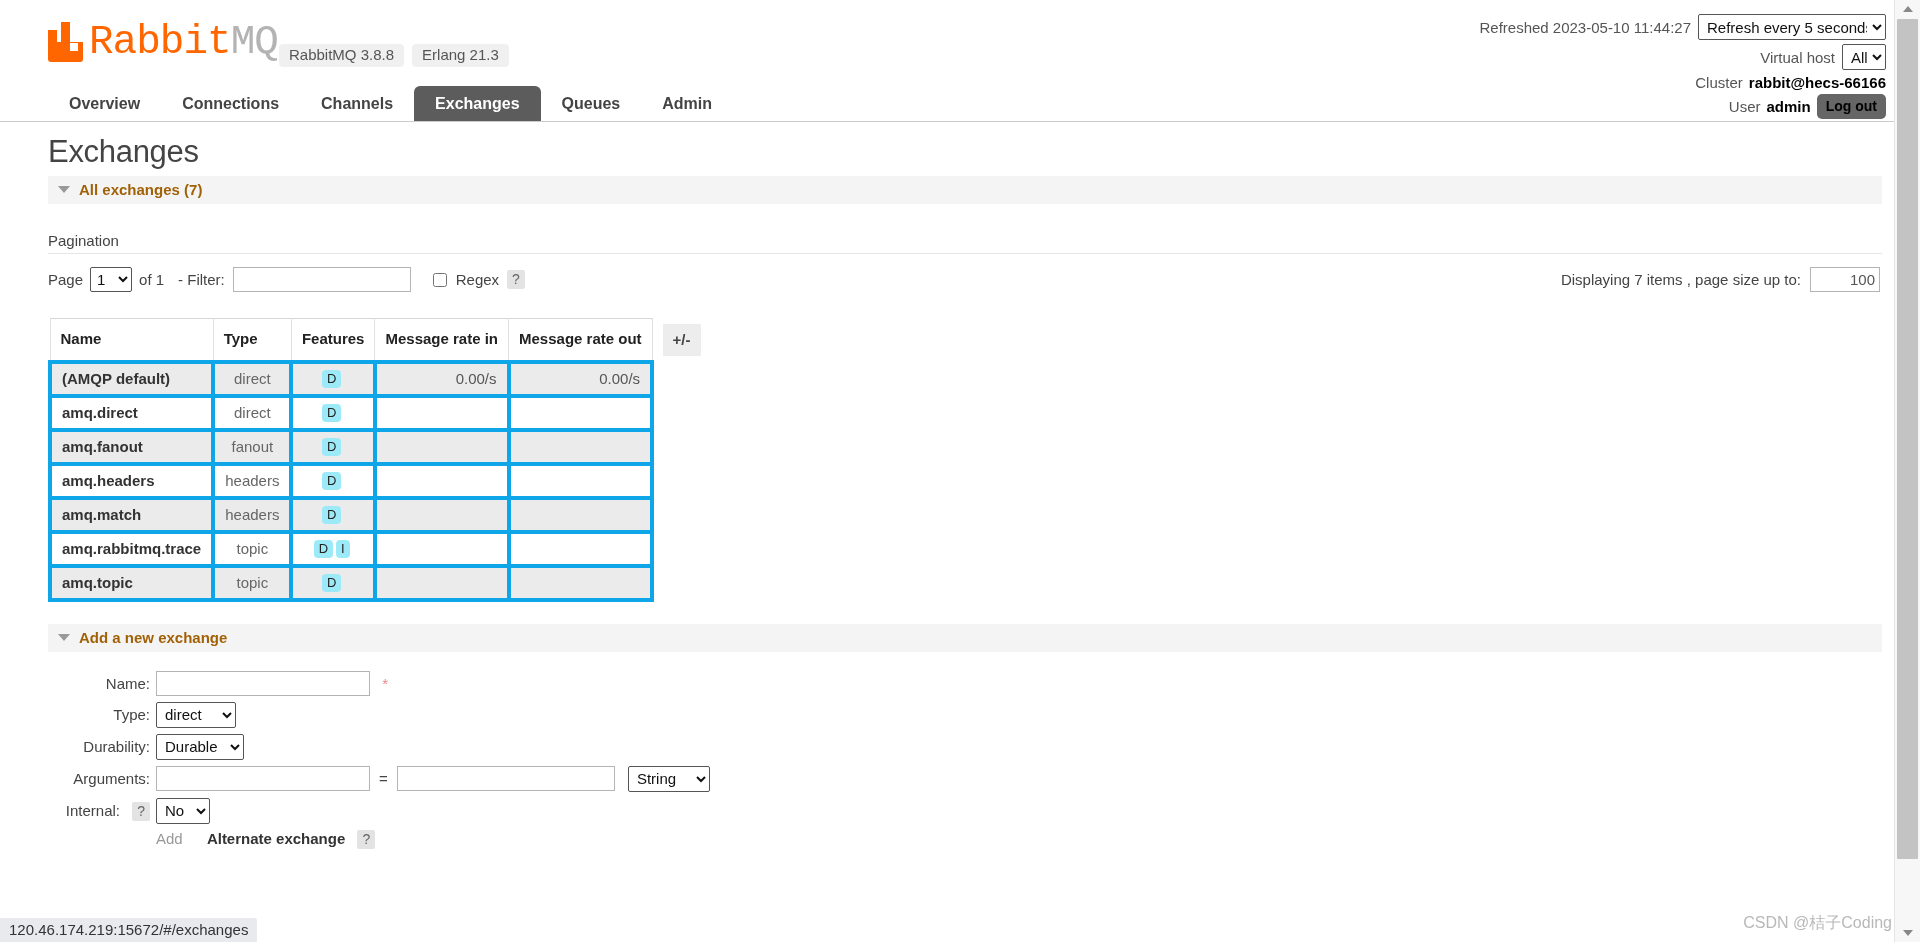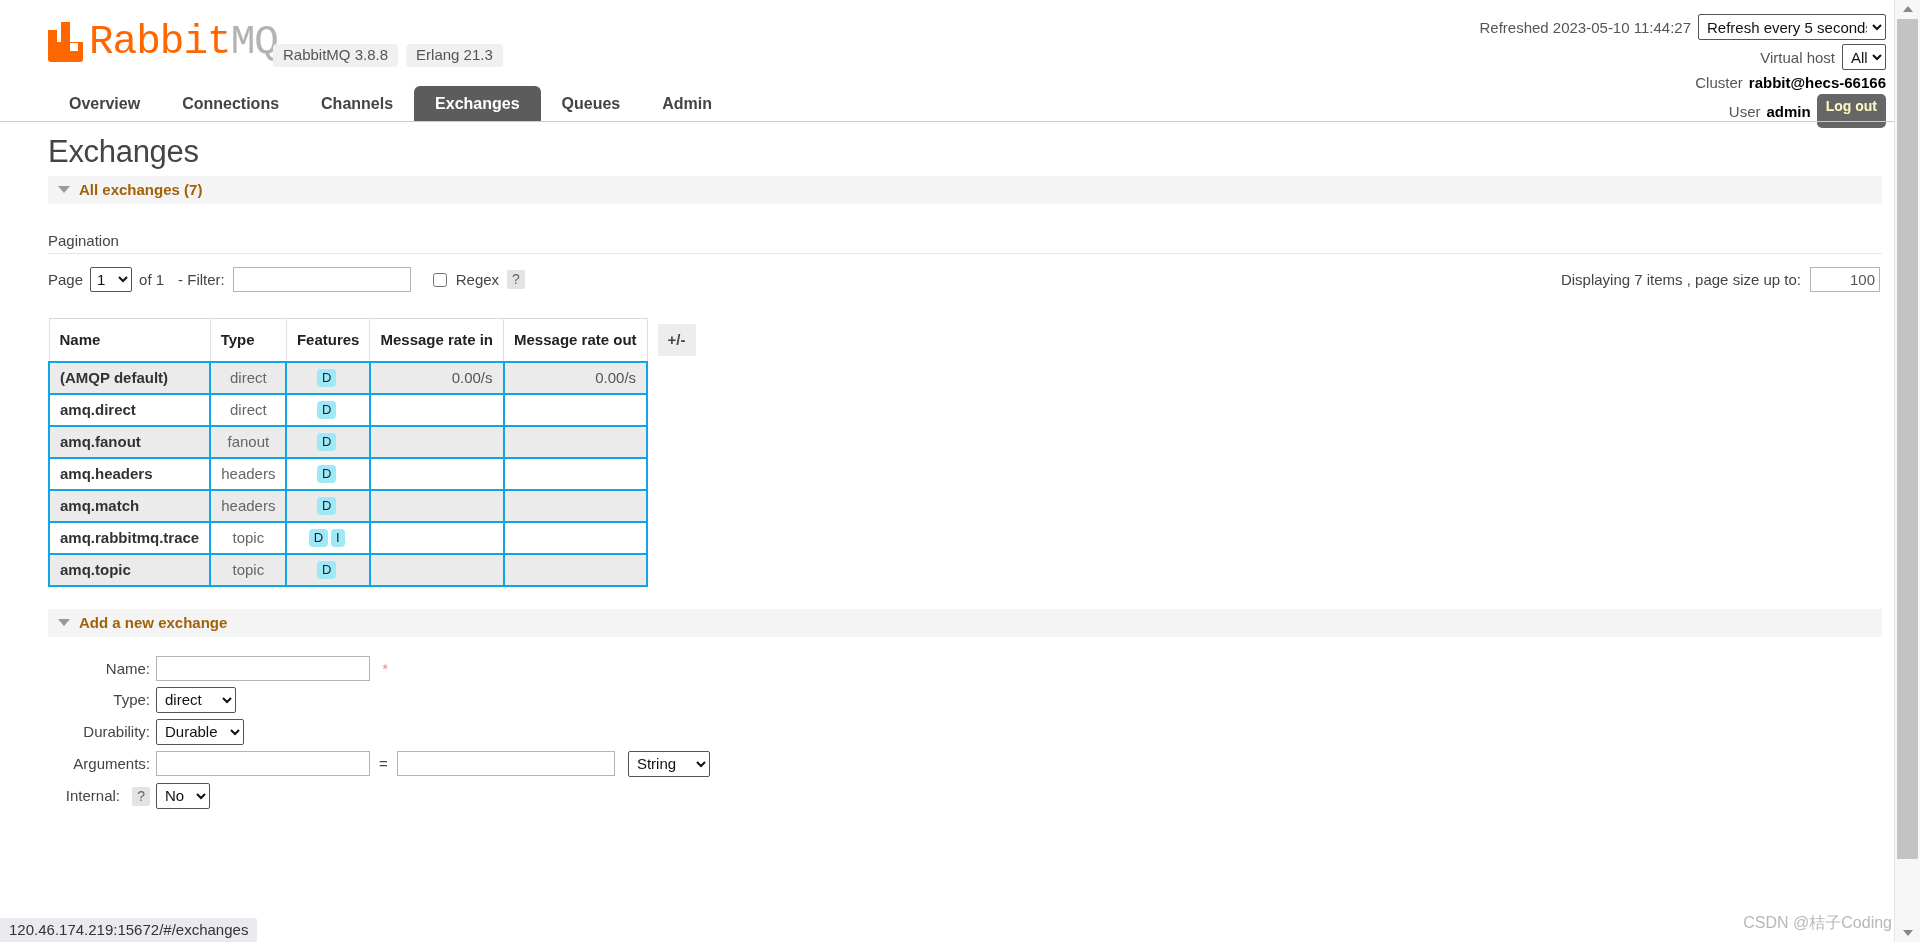--- a/index.html
+++ b/index.html
@@ -66,21 +66,21 @@
   .logo-text .mq  { color: #b3b3b3; }
   .logo-tm {
     color: #b3b3b3;
     font-size: 13px;
     margin-left: 2px;
     margin-bottom: 4px;
   }
 
   .version-badges {
     position: absolute;
-    left: 273px;
+    left: 279px;
     top: 44px;
     display: flex;
     gap: 8px;
   }
   .version-badge {
     background: #f0f0f0;
     color: #555;
     border-radius: 4px;
     padding: 3px 10px 4px 10px;
     font-size: 15px;
@@ -114,27 +114,27 @@
     border-radius: 2px;
     background: #fff;
     color: #111;
     height: 26px;
   }
   select.refresh-sel { width: 188px; }
   select.vhost-sel { width: 44px; }
 
   .logout-btn {
     background: #666666;
-    color: #fef9c3;
+    color: #000000;
     border: none;
     border-radius: 5px;
     font-family: "Liberation Sans", sans-serif;
     font-size: 14px;
     font-weight: bold;
-    padding: 4px 9px 14px 9px;
+    padding: 4px 9px 5px 9px;
     margin-left: 6px;
     cursor: pointer;
   }
 
   
   #nav {
     position: absolute;
     left: 0;
     top: 86px;
     width: 1894px;
@@ -292,21 +292,21 @@
     color: #222;
     padding: 5px 10px 6px 10px;
     border: 1px solid #e0e0e0;
     border-top: 1px solid #d6d6d6;
     background: #ffffff;
     white-space: nowrap;
   }
   table.list th.num { text-align: right; }
   table.list td {
     padding: 5px 10px 6px 10px;
-    border: 2px solid #0ea5e9;
+    border: 4px solid #0ea5e9;
     color: #555;
     white-space: nowrap;
   }
   table.list tr.odd td { background: #ebebeb; }
   table.list tr.even td { background: #ffffff; }
   table.list td.name {
     font-weight: bold;
     color: #333;
     min-width: 125px;
   }
@@ -689,20 +689,28 @@
           <td class="label">
             <span>Internal:</span>
             <span class="help-q">?</span>
           </td>
           <td colspan="3">
             <select class="form-select sel-yn">
               <option>No</option>
             </select>
           </td>
         </tr>
+        <tr>
+          <td class="label"></td>
+          <td colspan="3">
+            <span class="add-link">Add</span>
+            <span class="alt-exchange-lbl">Alternate exchange</span>
+            <span class="help-q">?</span>
+          </td>
+        </tr>
       </tbody>
         </table>
     </div>
 
   </div>
 
   <div id="statusbar">120.46.174.219:15672/#/exchanges</div>
 </div>
 
 <div id="watermark">CSDN @桔子Coding</div>

